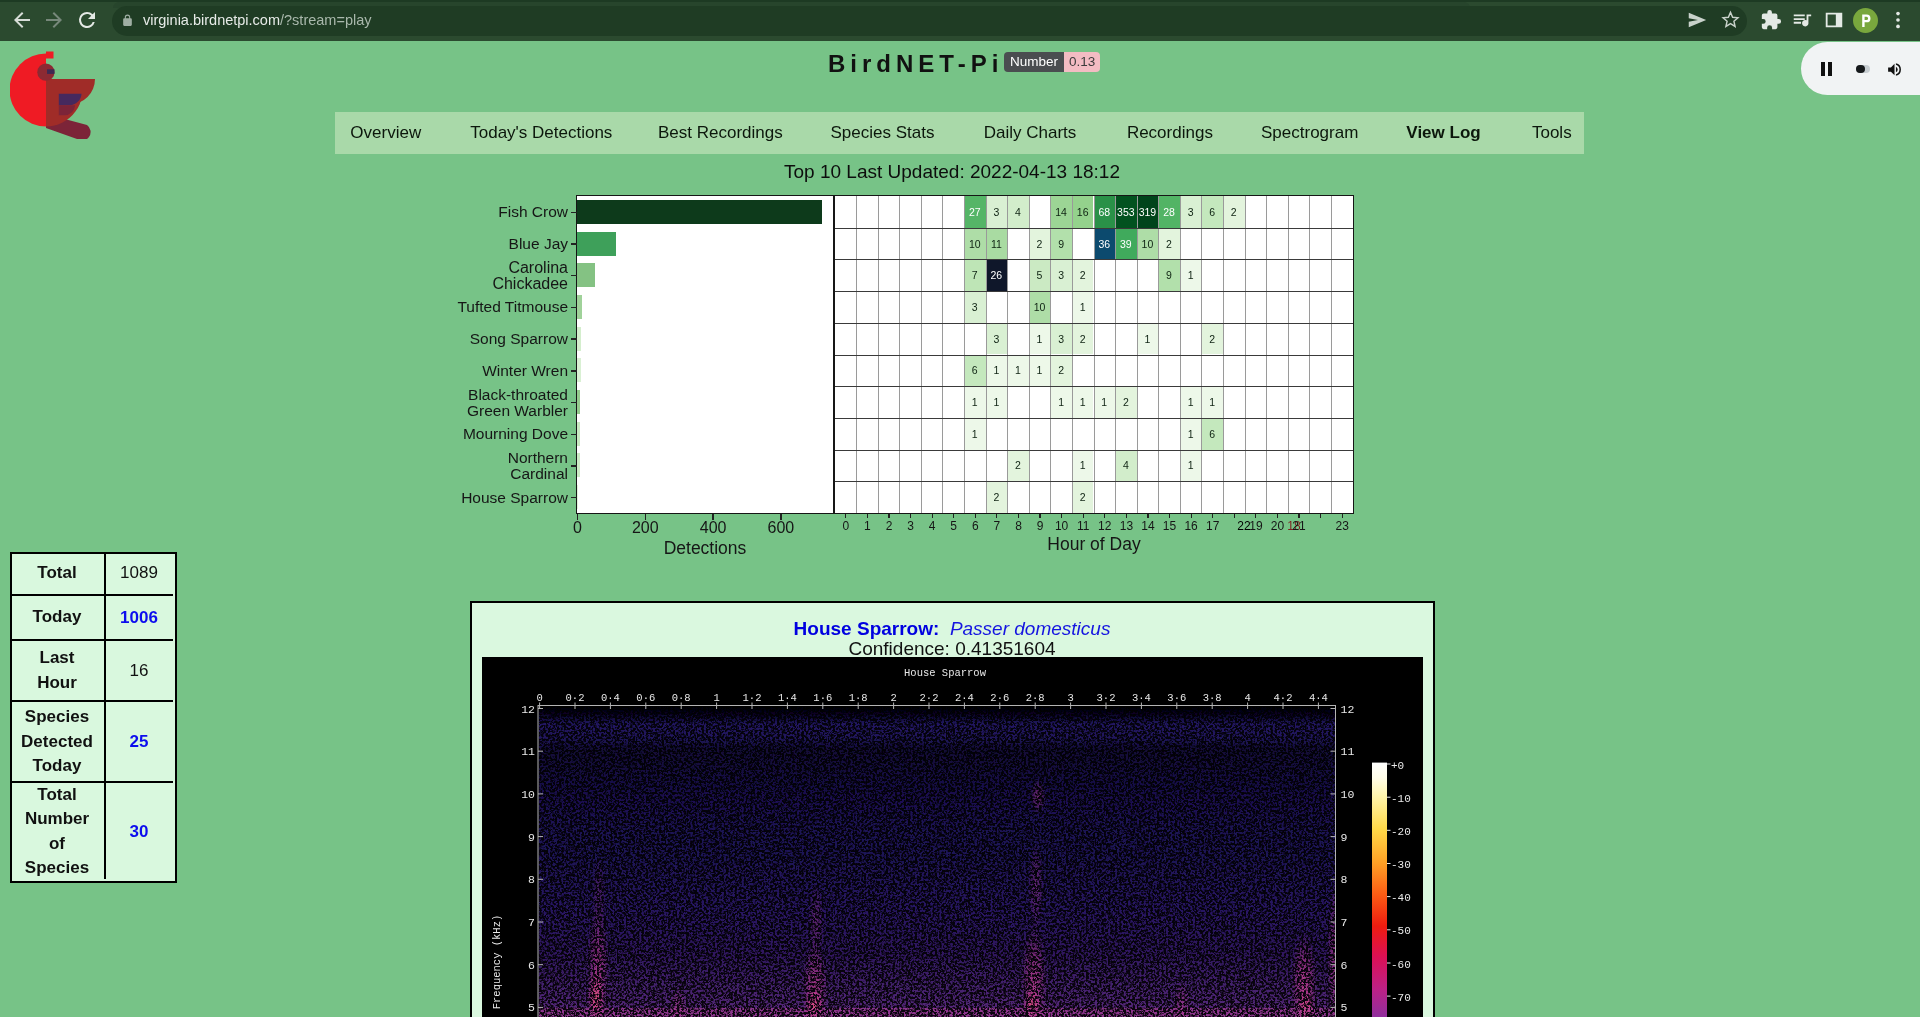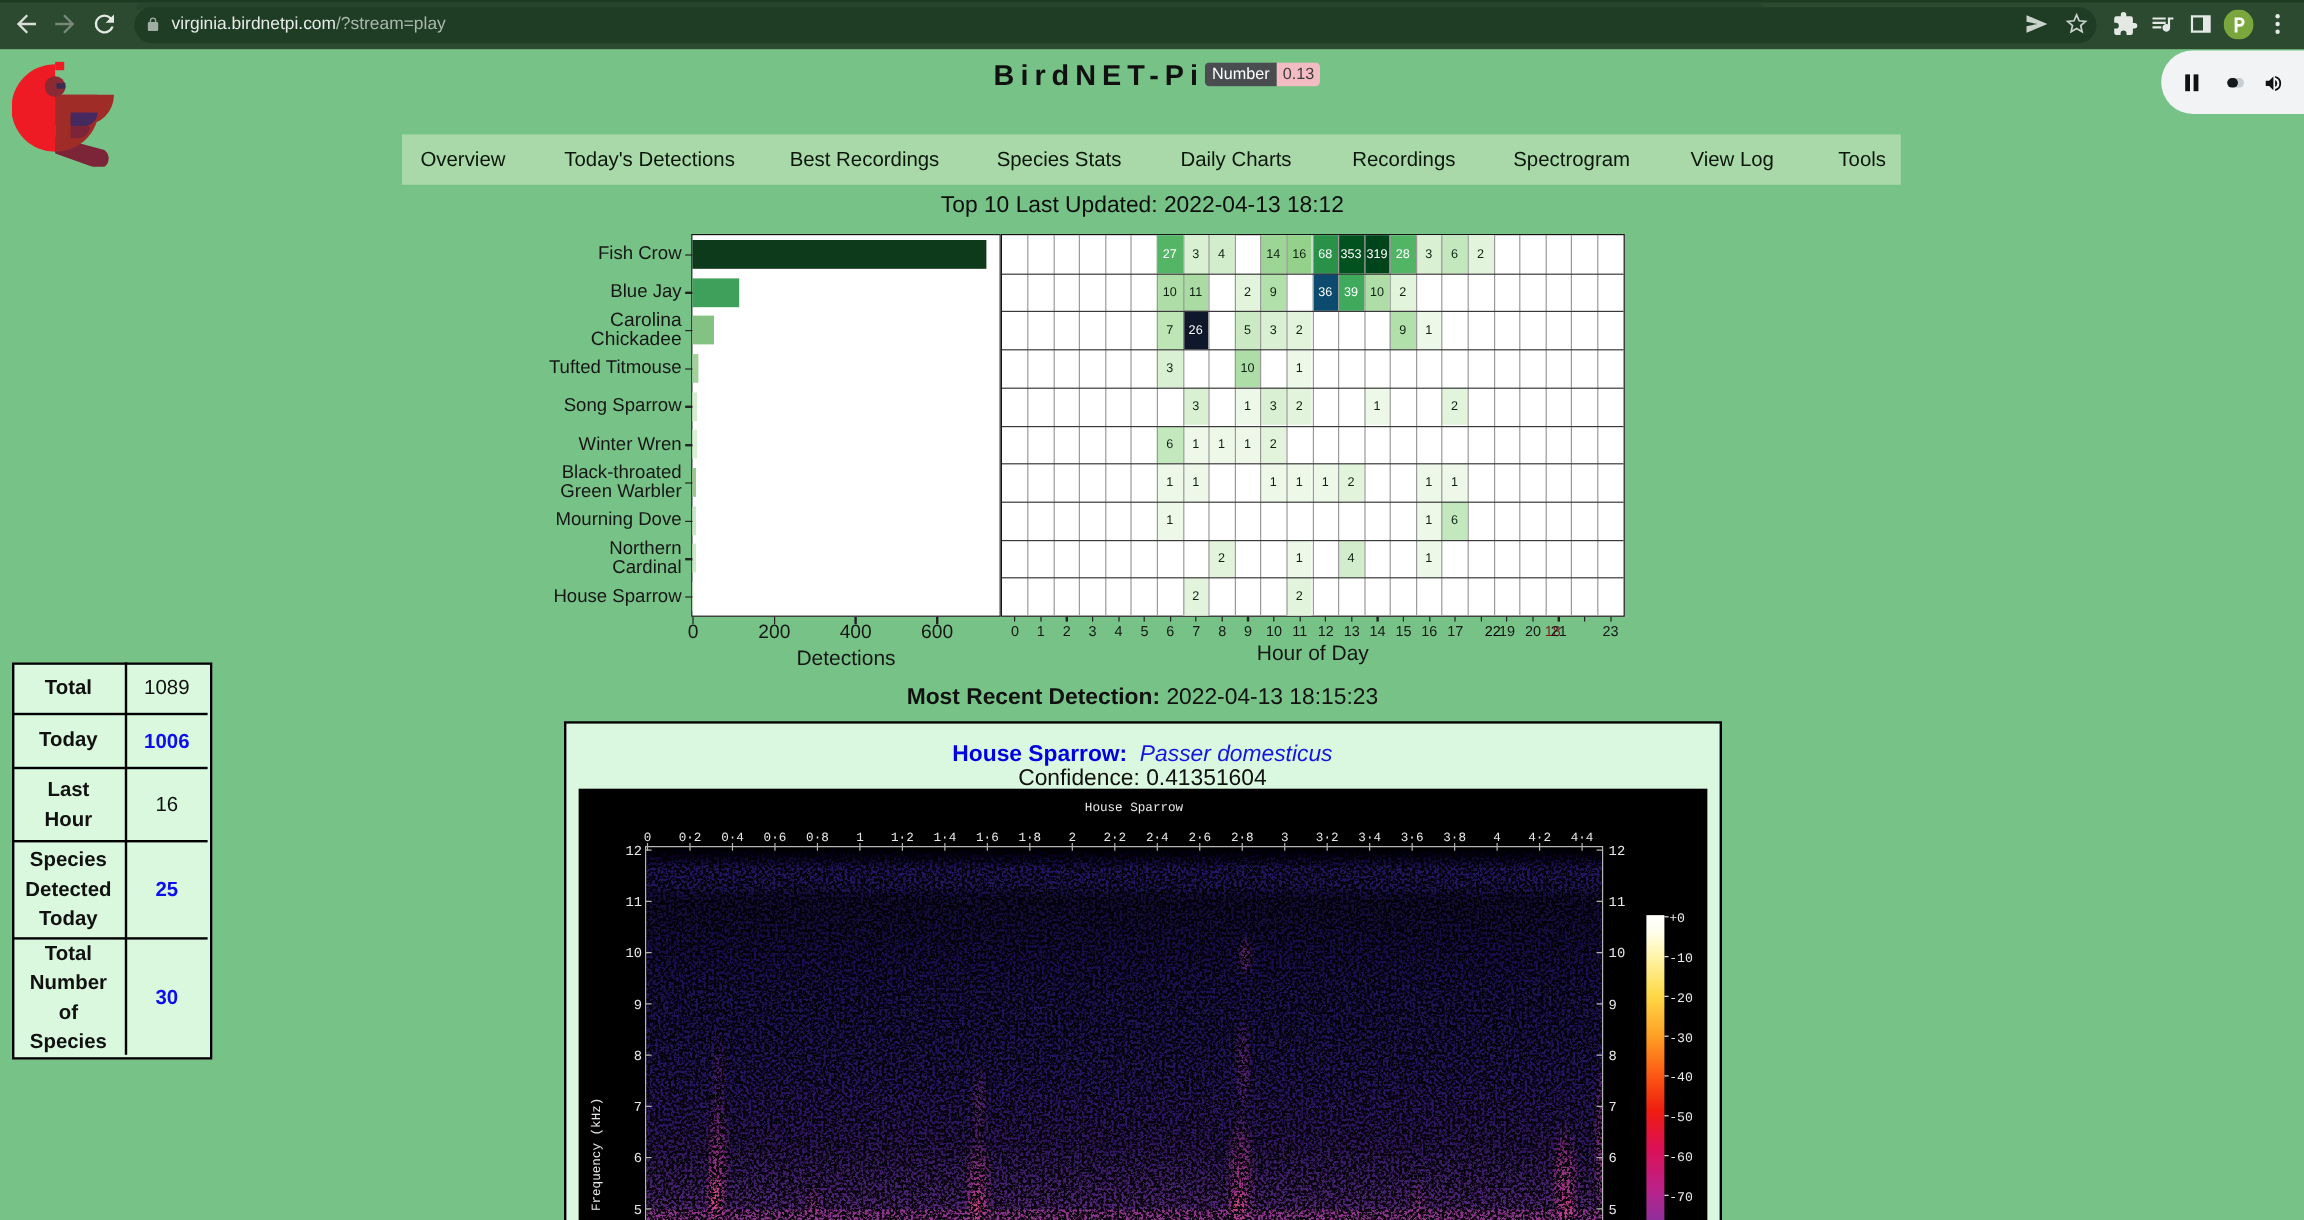--- a/index.html
+++ b/index.html
@@ -88,21 +88,21 @@
  </svg>
 </div>
 <div class="abs" style="left:335px;top:112px;width:1249px;height:42px;background:#a9d9a9;"></div>
 <div class="abs" style="left:385.8px;top:123px;transform:translateX(-50%);font-size:17px;color:#0c170c;white-space:nowrap;">Overview</div>
 <div class="abs" style="left:541.3px;top:123px;transform:translateX(-50%);font-size:17px;color:#0c170c;white-space:nowrap;">Today's Detections</div>
 <div class="abs" style="left:720.4px;top:123px;transform:translateX(-50%);font-size:17px;color:#0c170c;white-space:nowrap;">Best Recordings</div>
 <div class="abs" style="left:882.5px;top:123px;transform:translateX(-50%);font-size:17px;color:#0c170c;white-space:nowrap;">Species Stats</div>
 <div class="abs" style="left:1030px;top:123px;transform:translateX(-50%);font-size:17px;color:#0c170c;white-space:nowrap;">Daily Charts</div>
 <div class="abs" style="left:1169.9px;top:123px;transform:translateX(-50%);font-size:17px;color:#0c170c;white-space:nowrap;">Recordings</div>
 <div class="abs" style="left:1309.7px;top:123px;transform:translateX(-50%);font-size:17px;color:#0c170c;white-space:nowrap;">Spectrogram</div>
-<div class="abs" style="left:1443.5px;top:123px;transform:translateX(-50%);font-size:17px;color:#0c170c;white-space:nowrap;">View Log</div>
+<div class="abs" style="left:1443.5px;top:123px;transform:translateX(-50%);font-size:17px;color:#0c170c;white-space:nowrap;font-weight:bold;">View Log</div>
 <div class="abs" style="left:1551.8px;top:123px;transform:translateX(-50%);font-size:17px;color:#0c170c;white-space:nowrap;">Tools</div>
 <div class="abs" style="left:952px;top:161px;transform:translateX(-50%);font-size:19px;color:#0d0d0d;white-space:nowrap;">Top 10 Last Updated: 2022-04-13 18:12</div>
 <div class="abs" style="left:576.0px;top:195.0px;width:255.5px;height:317px;background:#fff;border:1.5px solid #161616;">
 <div class="abs" style="left:0;top:3.8px;width:245.0px;height:24px;background:#0d3a1b;"></div>
 <div class="abs" style="left:0;top:35.5px;width:38.5px;height:24px;background:#3ea05a;"></div>
 <div class="abs" style="left:0;top:67.2px;width:17.5px;height:24px;background:#84c283;"></div>
 <div class="abs" style="left:0;top:98.9px;width:4.6px;height:24px;background:#a0d29a;"></div>
 <div class="abs" style="left:0;top:130.7px;width:4.0px;height:24px;background:#d4eecd;"></div>
 <div class="abs" style="left:0;top:162.3px;width:3.6px;height:24px;background:#d9f0d3;"></div>
 <div class="abs" style="left:0;top:194.0px;width:3.0px;height:24px;background:#95cb8e;"></div>
@@ -289,21 +289,20 @@
 <div class="abs" style="left:10px;top:639.0px;width:163px;height:2px;background:#000;"></div>
 <div class="abs" style="left:20px;top:642.0px;width:74px;height:57.3px;display:flex;align-items:center;justify-content:center;text-align:center;font-size:17px;font-weight:bold;color:#111;line-height:24.5px;">Last Hour</div>
 <div class="abs" style="left:107px;top:642.0px;width:64px;height:57.3px;display:flex;align-items:center;justify-content:center;font-size:17px;color:#111;font-weight:normal;">16</div>
 <div class="abs" style="left:10px;top:700.3px;width:163px;height:2px;background:#000;"></div>
 <div class="abs" style="left:20px;top:703.3px;width:74px;height:77.1px;display:flex;align-items:center;justify-content:center;text-align:center;font-size:17px;font-weight:bold;color:#111;line-height:24.5px;">Species Detected Today</div>
 <div class="abs" style="left:107px;top:703.3px;width:64px;height:77.1px;display:flex;align-items:center;justify-content:center;font-size:17px;color:#0d0dee;font-weight:bold;">25</div>
 <div class="abs" style="left:10px;top:781.4px;width:163px;height:2px;background:#000;"></div>
 <div class="abs" style="left:20px;top:784.4px;width:74px;height:94.4px;display:flex;align-items:center;justify-content:center;text-align:center;font-size:17px;font-weight:bold;color:#111;line-height:24.5px;">Total Number of Species</div>
 <div class="abs" style="left:107px;top:784.4px;width:64px;height:94.4px;display:flex;align-items:center;justify-content:center;font-size:17px;color:#0d0dee;font-weight:bold;">30</div>
 <div class="abs" style="left:104px;top:551.5px;width:2px;height:327px;background:#000;"></div>
-<div class="abs" style="left:952px;top:571px;transform:translateX(-50%);font-size:19px;color:#111;white-space:nowrap;"><b>Most Recent Detection:</b> 2022-04-13 18:15:23</div>
 <div class="abs" style="left:469.5px;top:601px;width:961px;height:500px;background:#daf8df;border:2px solid #000;"></div>
 <div class="abs" style="left:952px;top:618px;transform:translateX(-50%);font-size:19px;white-space:nowrap;"><span style="color:#0000e0;font-weight:bold;">House Sparrow:</span>&nbsp; <i style="color:#1515e0;">Passer domesticus</i></div>
 <div class="abs" style="left:952px;top:638px;transform:translateX(-50%);font-size:19px;color:#111;white-space:nowrap;">Confidence: 0.41351604</div>
 <svg class="abs" style="left:482px;top:657px;" width="941" height="361" viewBox="0 0 941 361" font-family="Liberation Mono, monospace">
 <defs>
  <linearGradient id="ng" x1="0" y1="0" x2="0" y2="1">
   <stop offset="0" stop-color="#000005"></stop>
   <stop offset="0.032" stop-color="#0e0834"></stop>
   <stop offset="0.055" stop-color="#231865"></stop>
   <stop offset="0.1" stop-color="#20165c"></stop>

